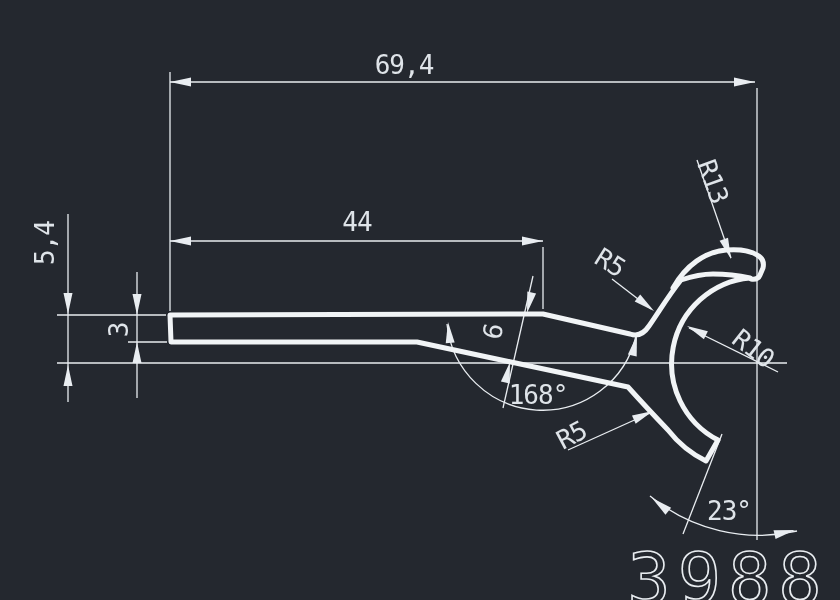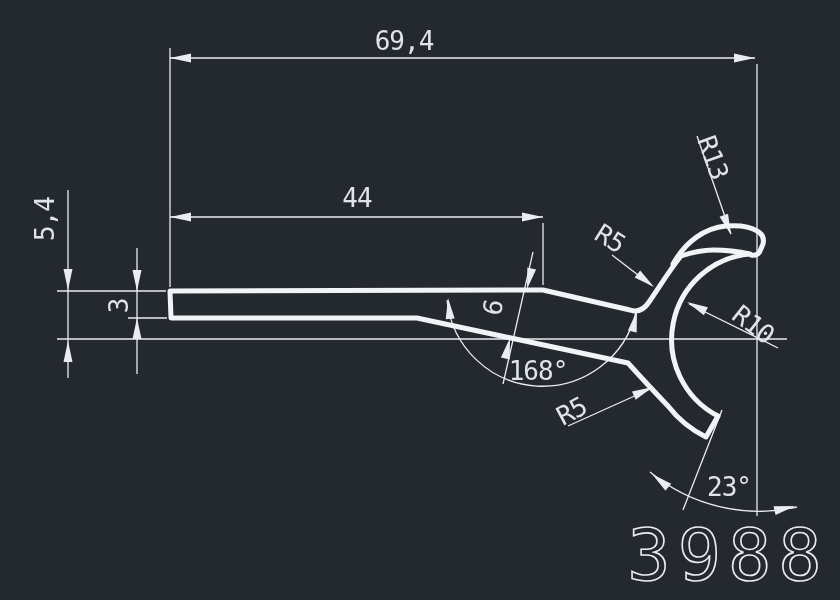--- a/index.html
+++ b/index.html
@@ -1,21 +1,21 @@
 <!DOCTYPE html>
 <html><head>
 <meta charset="utf-8">
 <style>
   html,body{margin:0;padding:0;}
   body{
     width:840px;height:600px;overflow:hidden;
     background:#24282f;
     font-family:"DejaVu Sans Mono","Liberation Mono",monospace;
   }
-  #cad-stage{position:relative;width:840px;height:445px;}
+  #cad-stage{position:relative;width:840px;height:445px;margin-top:24px;}
   svg{display:block}
   .thin{stroke:#e9edf1;stroke-width:1.3;fill:none;}
   .thick{stroke:#f1f4f6;stroke-width:5;fill:none;stroke-linejoin:round;stroke-linecap:round;}
   .arrow{fill:#e9edf1;stroke:none;}
   .dimtext{fill:#dfe4e9;font-size:26px;letter-spacing:-1px;}
   .parttext{fill:none;stroke:#e9edf1;stroke-width:1.6;font-size:72px;letter-spacing:7px;}
 </style>
 </head>
 <body>
 

